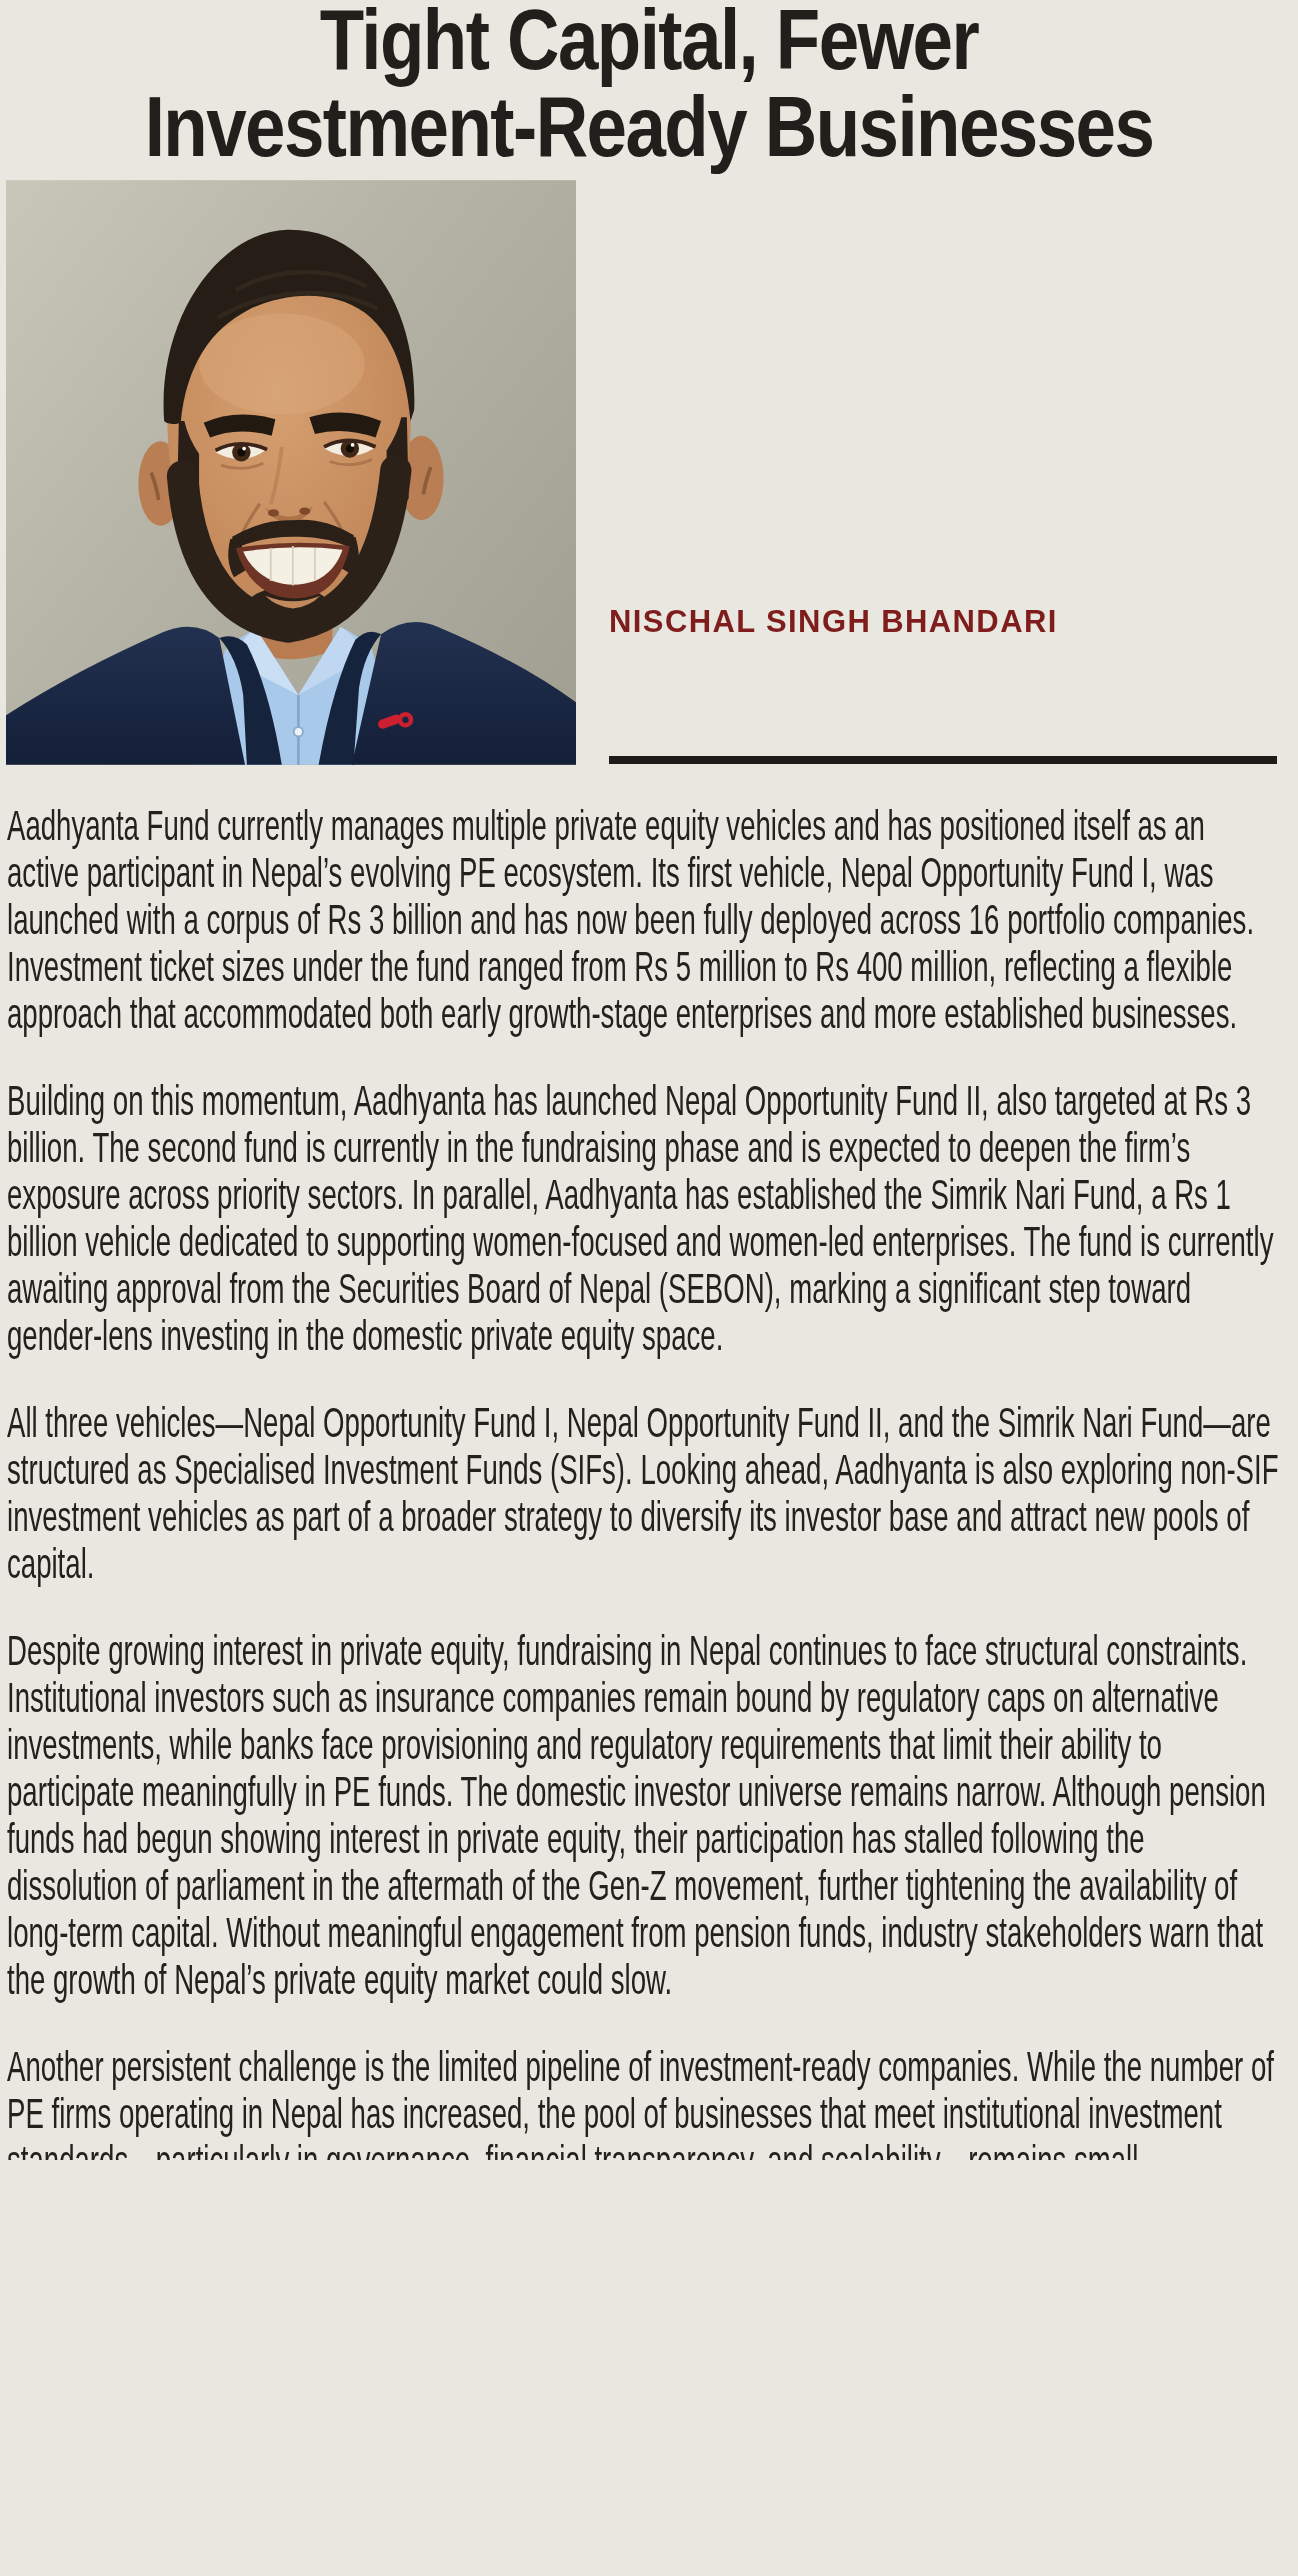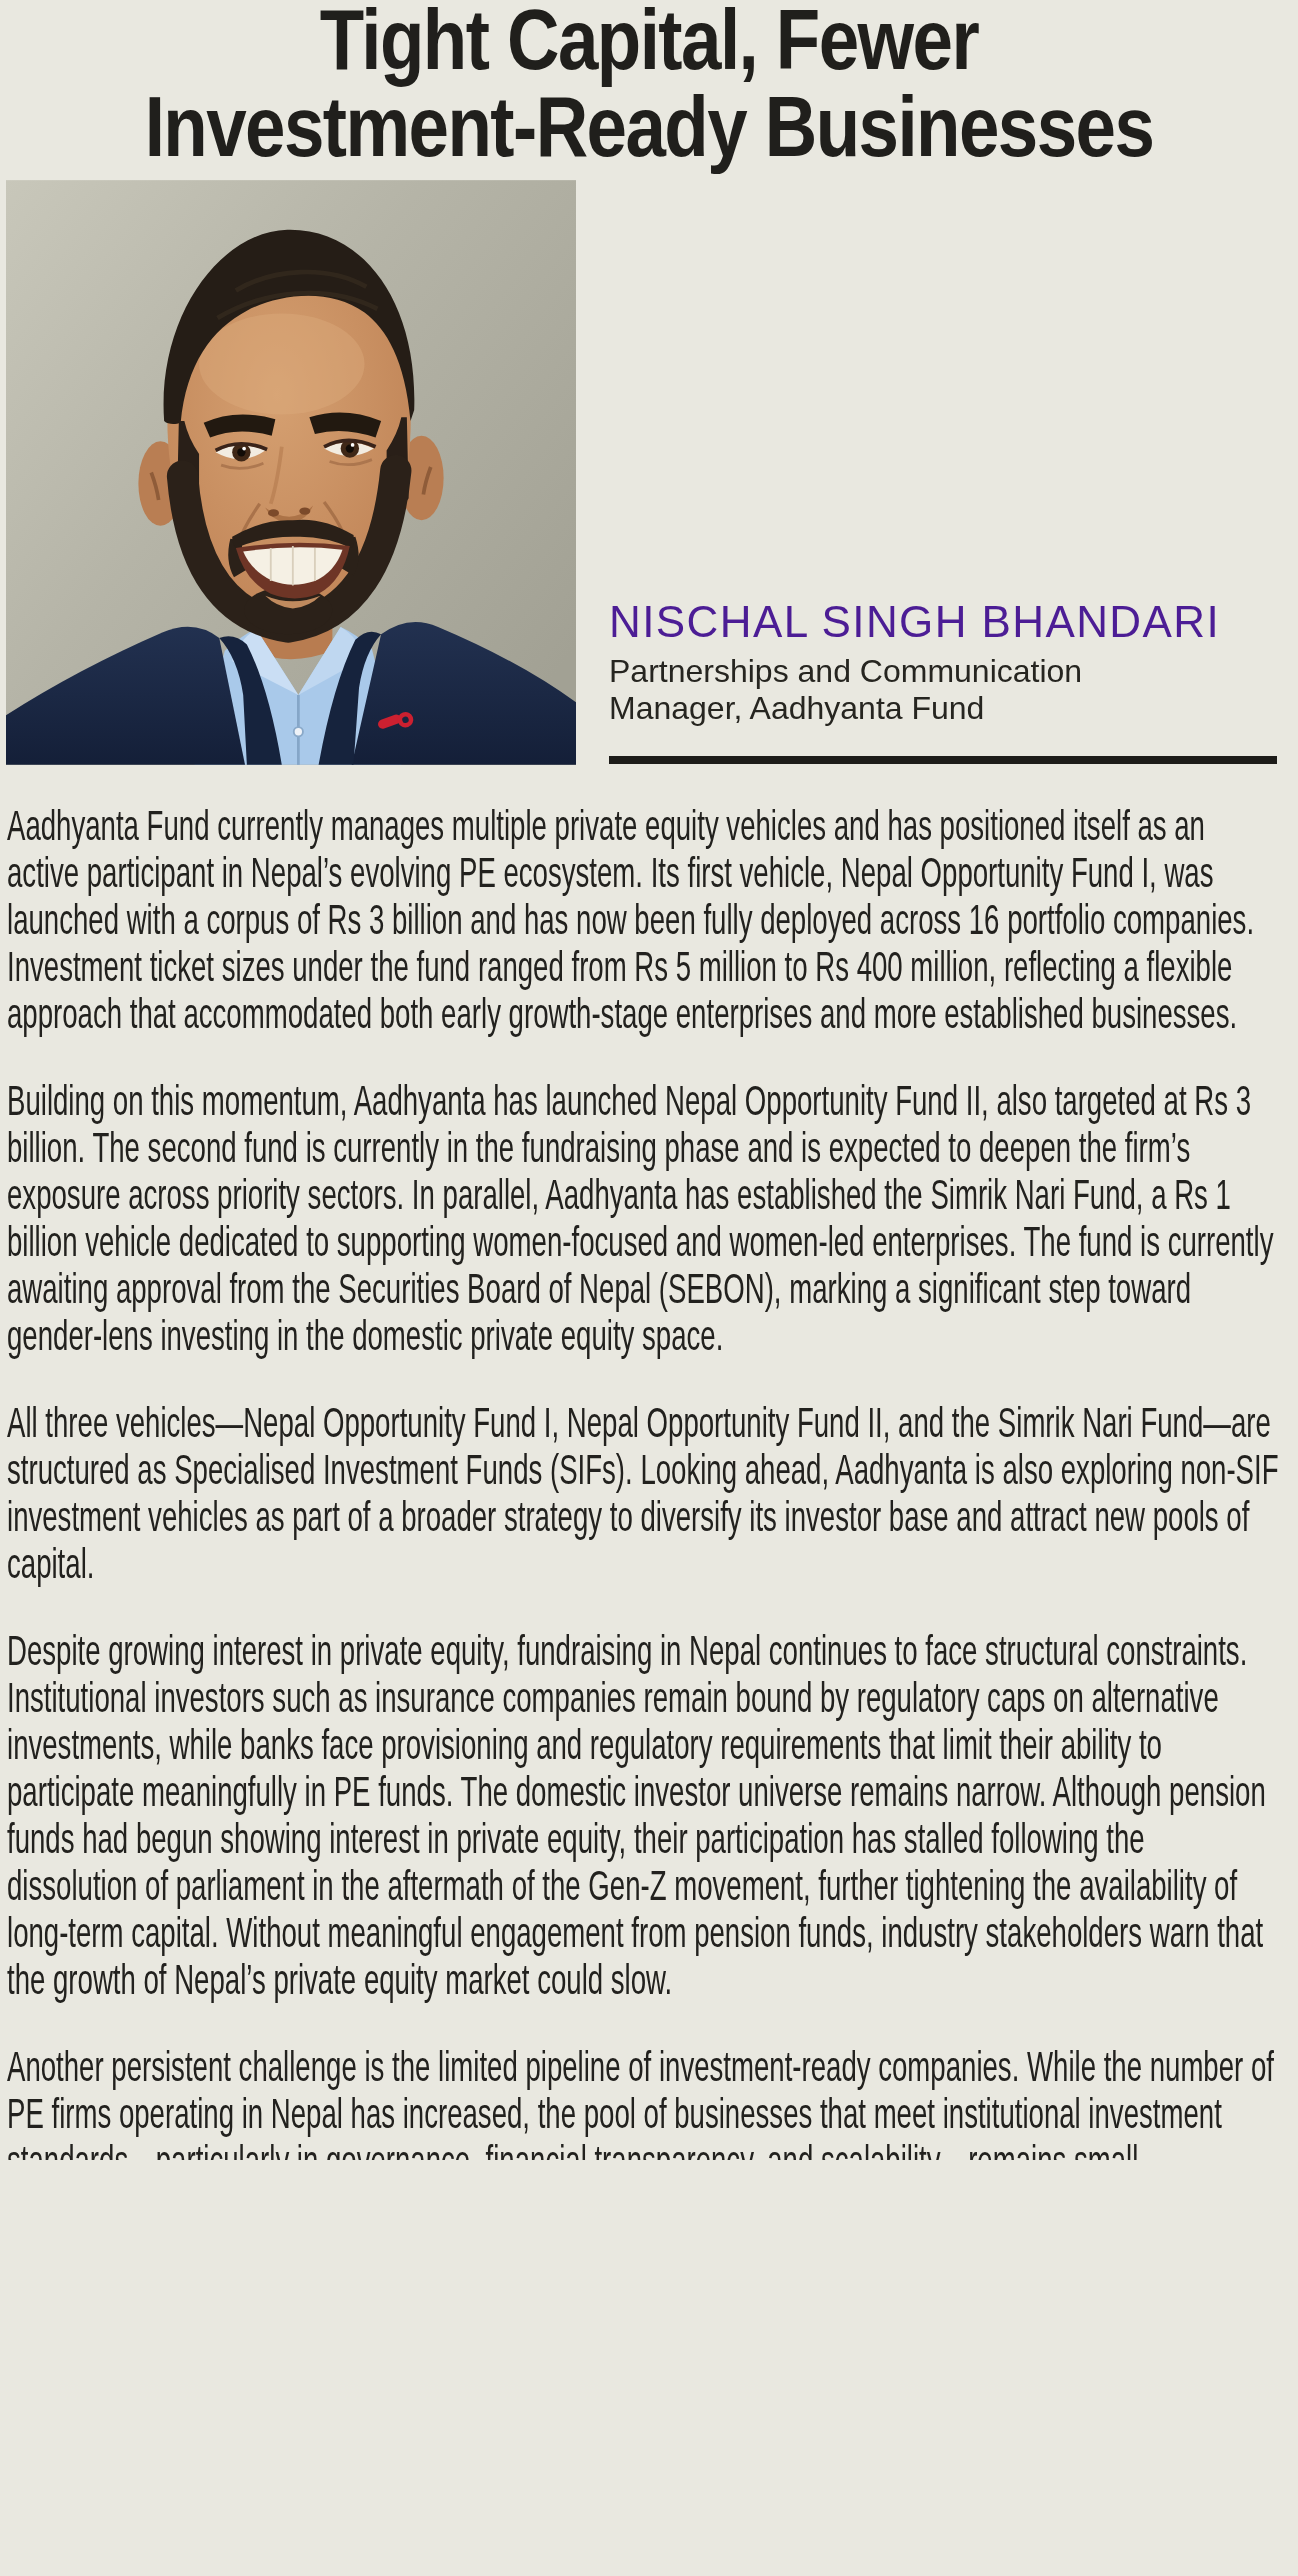--- a/index.html
+++ b/index.html
@@ -19,22 +19,22 @@
     white-space:nowrap;
   }
   
   .photo {
     position:absolute; left:6.4px; top:180px; width:570px; height:585px;
   }
   .photo svg { display:block; width:570px; height:585px; }
   
   .profile { position:absolute; left:609px; top:603px; width:670px; }
   .profile .name {
-    font-weight:normal; font-size:44px; line-height:37px;
-    letter-spacing:1.4px; color:#4c1d95; white-space:nowrap;
+    font-weight:bold; font-size:31px; line-height:37px;
+    letter-spacing:1.4px; color:#7f1d1d; white-space:nowrap;
   }
   .profile .role {
     margin-top:13px; font-size:32px; line-height:37px;
     color:#262520;
   }
   .rule {
     position:absolute; left:609px; top:756px; width:668px; height:8.3px;
     background:#1d1c19;
   }
   
@@ -161,24 +161,20 @@
           <path d="M258,404 Q312,396 366,402 Q358,426 336,436 Q312,444 290,436 Q266,424 258,404 Z" fill="#f5f0e4"></path>
           <path d="M288,400 L288,436 M312,398 L312,441 M336,400 L336,436" stroke="#d9cfbc" stroke-width="2" fill="none"></path>
           <path d="M282,452 Q312,464 342,452 Q330,464 312,466 Q294,464 282,452 Z" fill="#c08a5e"></path>
         </g>
       </g>
     </svg>
   </div>
 
   <div class="profile">
     <div class="name">NISCHAL SINGH BHANDARI</div>
-    <div class="role">
-      <div>Partnerships and Communication</div>
-      <div>Manager, Aadhyanta Fund</div>
-    </div>
   </div>
 
   <div class="rule"></div>
 
   <div class="article">
     <p>Aadhyanta Fund currently manages multiple private equity vehicles and has positioned itself as an active participant in Nepal’s evolving PE ecosystem. Its first vehicle, Nepal Opportunity Fund I, was launched with a corpus of Rs 3 billion and has now been fully deployed across 16 portfolio companies. Investment ticket sizes under the fund ranged from Rs 5 million to Rs 400 million, reflecting a flexible approach that accommodated both early growth-stage enterprises and more established businesses.</p>
     <p>Building on this momentum, Aadhyanta has launched Nepal Opportunity Fund II, also targeted at Rs 3 billion. The second fund is currently in the fundraising phase and is expected to deepen the firm’s exposure across priority sectors. In parallel, Aadhyanta has established the Simrik Nari Fund, a Rs 1 billion vehicle dedicated to supporting women-focused and women-led enterprises. The fund is currently awaiting approval from the Securities Board of Nepal (SEBON), marking a significant step toward gender-lens investing in the domestic private equity space.</p>
     <p>All three vehicles—Nepal Opportunity Fund I, Nepal Opportunity Fund II, and the Simrik Nari Fund—are structured as Specialised Investment Funds (SIFs). Looking ahead, Aadhyanta is also exploring non-SIF investment vehicles as part of a broader strategy to diversify its investor base and attract new pools of capital.</p>
     <p>Despite growing interest in private equity, fundraising in Nepal continues to face structural constraints. Institutional investors such as insurance companies remain bound by regulatory caps on alternative investments, while banks face provisioning and regulatory requirements that limit their ability to participate meaningfully in PE funds. The domestic investor universe remains narrow. Although pension funds had begun showing interest in private equity, their participation has stalled following the dissolution of parliament in the aftermath of the Gen-Z movement, further tightening the availability of long-term capital. Without meaningful engagement from pension funds, industry stakeholders warn that the growth of Nepal’s private equity market could slow.</p>
     <p><span>Another persistent challenge is the limited pipeline of investment-ready companies. While the number of PE firms operating in Nepal has increased, the pool of businesses that meet institutional investment standards—particularly in governance, financial transparency, and scalability—remains small. Recognising this constraint early, Aadhyanta placed investment readiness at the core of its strategy. The firm launched the Aadhyanta Accelerator Program, working with entrepreneurs both inside and outside Kathmandu to strengthen governance structures, improve financial reporting, and enhance scalability. The approach has yielded tangible results: four companies that participated in the accelerator program have successfully gone on to secure investment.</span><span class="endmark">■</span></p>

